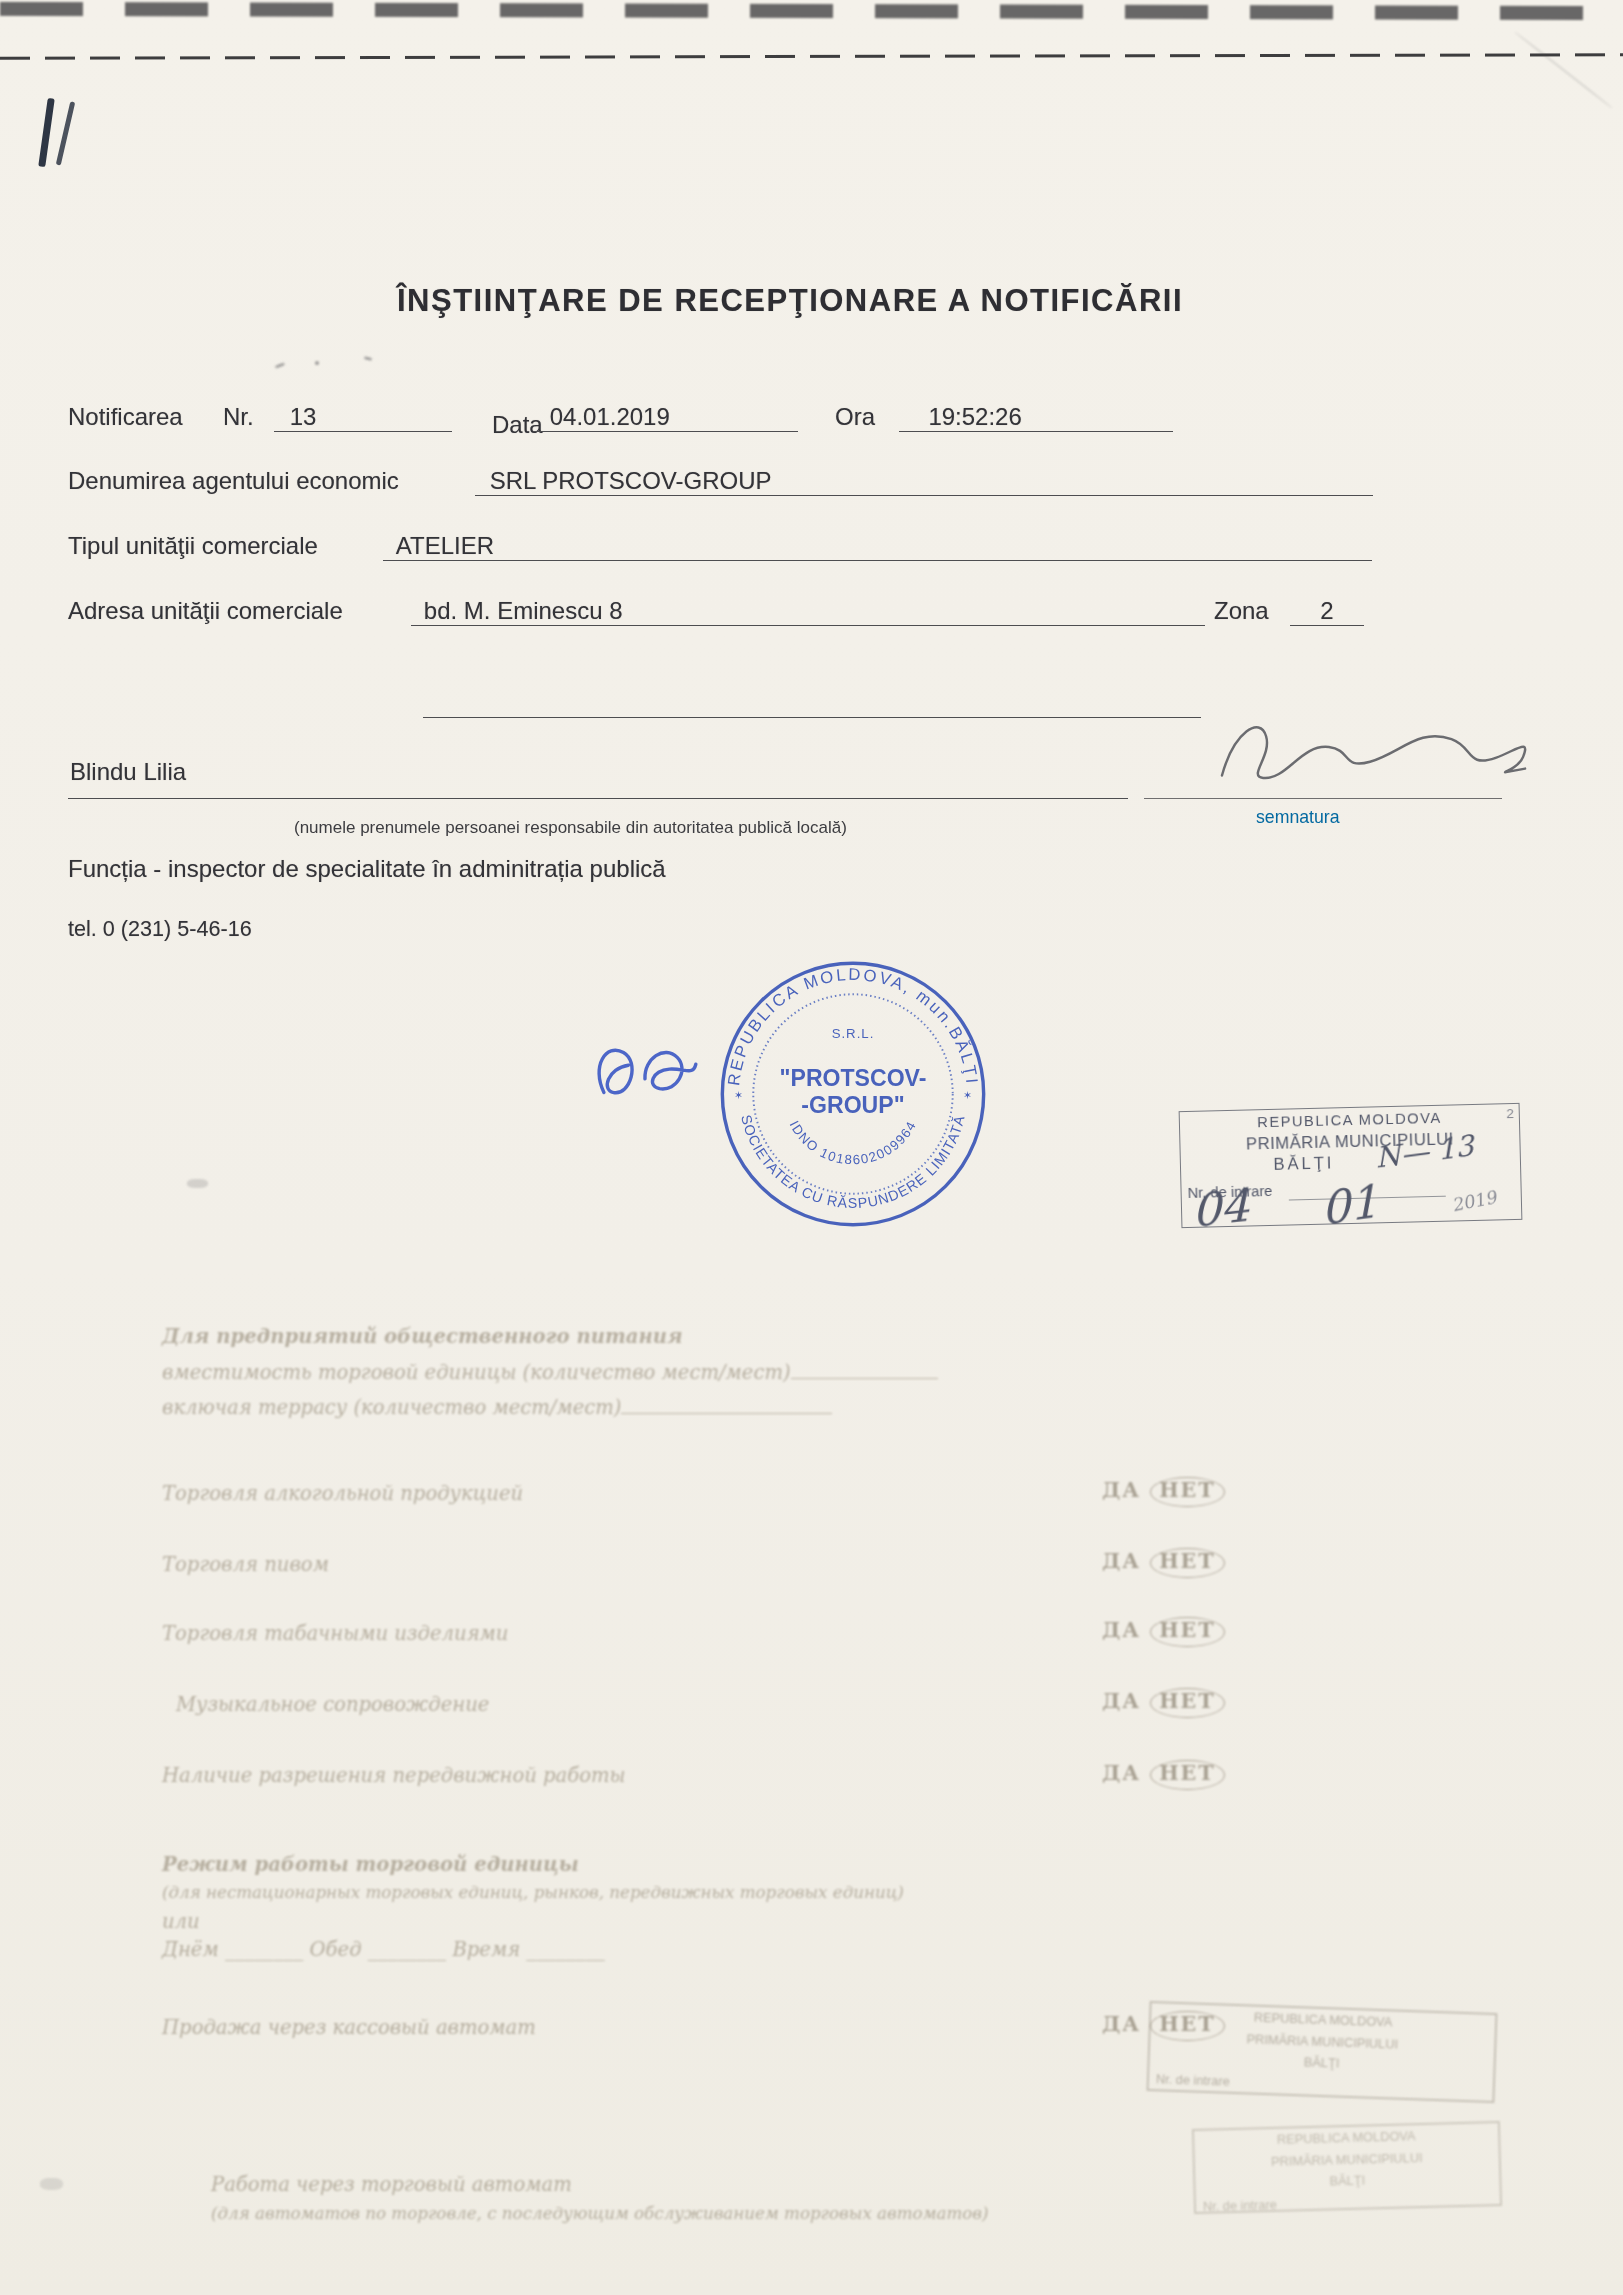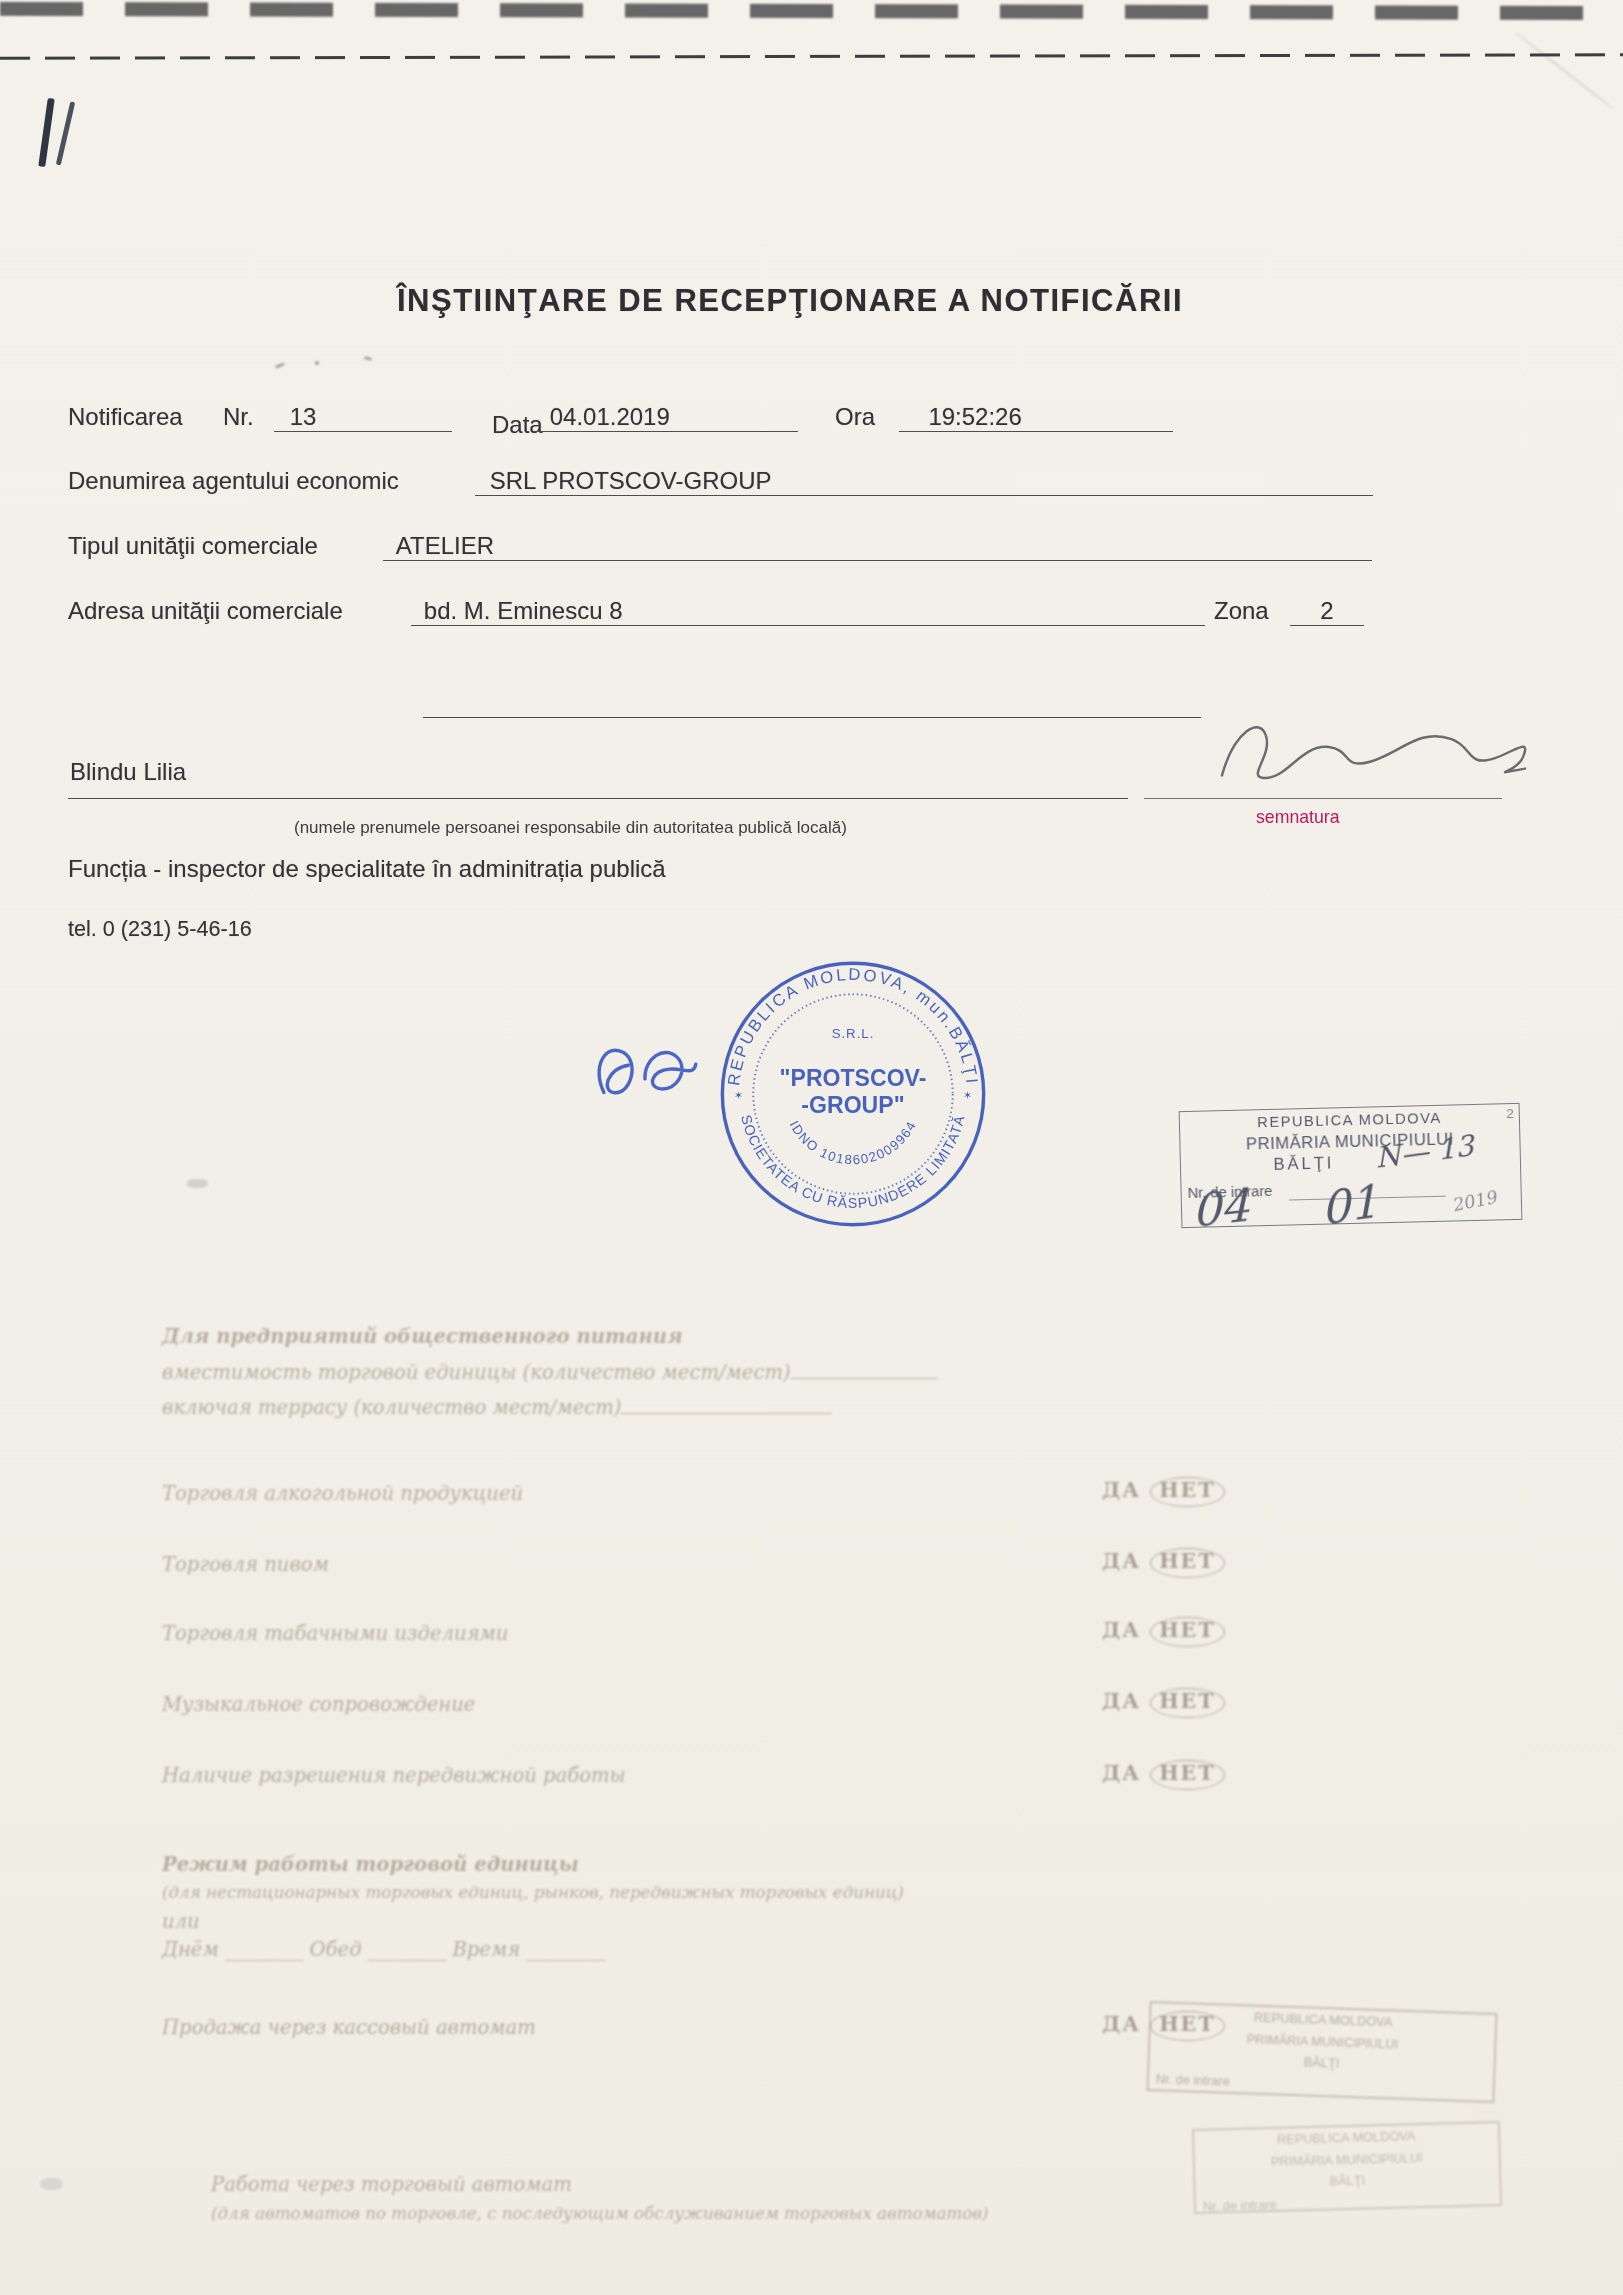--- a/index.html
+++ b/index.html
@@ -7,21 +7,21 @@
     width:1623px;height:2295px;position:relative;overflow:hidden;
     background:linear-gradient(180deg,#f4f1ea 0%,#f2efe8 55%,#efece3 100%);
     font-family:"Liberation Sans",sans-serif;color:#36363a;
   }
   .abs{position:absolute;white-space:nowrap;}
   .ink{color:#333338;text-shadow:0 0 1px rgba(40,40,40,.28);}
   .title{font-size:31px;font-weight:600;letter-spacing:1.5px;color:#2e2e33;}
   .lbl,.val{font-size:24px;}
   .u{display:inline-block;border-bottom:1.5px solid #4d4d50;vertical-align:baseline;}
   .hint{font-size:17px;color:#3d3d41;}
-  .small{font-size:17.7px;color:#be185d;}
+  .small{font-size:17.7px;color:#0369a1;}
   .line{position:absolute;border-top:1.5px solid #4d4d50;}
   
   .torn{position:absolute;left:0;top:3.9px;width:1623px;height:13.7px;opacity:.75;filter:blur(1px);transform:rotate(.15deg);
     background:repeating-linear-gradient(90deg,rgba(25,25,28,.85) 0 83px,rgba(25,25,28,0) 83px 125px);}
   .dashline{position:absolute;left:0;top:55px;width:1623px;height:3.4px;opacity:.85;transform:rotate(-.12deg);
     background:repeating-linear-gradient(90deg,#1d1d20 0 30px,transparent 30px 45px);}
   .speck{position:absolute;background:rgba(70,70,75,.45);filter:blur(1px);border-radius:40%;}
   .penstroke{position:absolute;background:#2e3644;border-radius:2.5px;}
   
   .round-stamp{position:absolute;filter:blur(0.2px);opacity:.92;}
@@ -150,21 +150,21 @@
 
 <div class="bleed" style="left:162px;top:1482px;">Торговля алкогольной продукцией</div>
 <div class="bleed danet" style="left:1102px;top:1478px;"><span>ДА</span> <span class="net-oval">НЕТ</span></div>
 
 <div class="bleed" style="left:162px;top:1553px;">Торговля пивом</div>
 <div class="bleed danet" style="left:1102px;top:1549px;"><span>ДА</span> <span class="net-oval">НЕТ</span></div>
 
 <div class="bleed" style="left:162px;top:1622px;">Торговля табачными изделиями</div>
 <div class="bleed danet" style="left:1102px;top:1618px;"><span>ДА</span> <span class="net-oval">НЕТ</span></div>
 
-<div class="bleed" style="left:162px;top:1693px;">Музыкальное сопровождение</div>
+<div class="bleed" style="left:176px;top:1693px;">Музыкальное сопровождение</div>
 <div class="bleed danet" style="left:1102px;top:1689px;"><span>ДА</span> <span class="net-oval">НЕТ</span></div>
 
 <div class="bleed" style="left:162px;top:1764px;">Наличие разрешения передвижной работы</div>
 <div class="bleed danet" style="left:1102px;top:1761px;"><span>ДА</span> <span class="net-oval">НЕТ</span></div>
 
 <div class="bleed" style="left:162px;top:1853px;font-weight:bold;">Режим работы торговой единицы</div>
 <div class="bleed" style="left:162px;top:1882px;font-size:16.7px;">(для нестационарных торговых единиц, рынков, передвижных торговых единиц)</div>
 <div class="bleed" style="left:162px;top:1910px;">или</div>
 <div class="bleed" style="left:162px;top:1938px;">Днём ________  Обед ________  Время ________</div>
 

